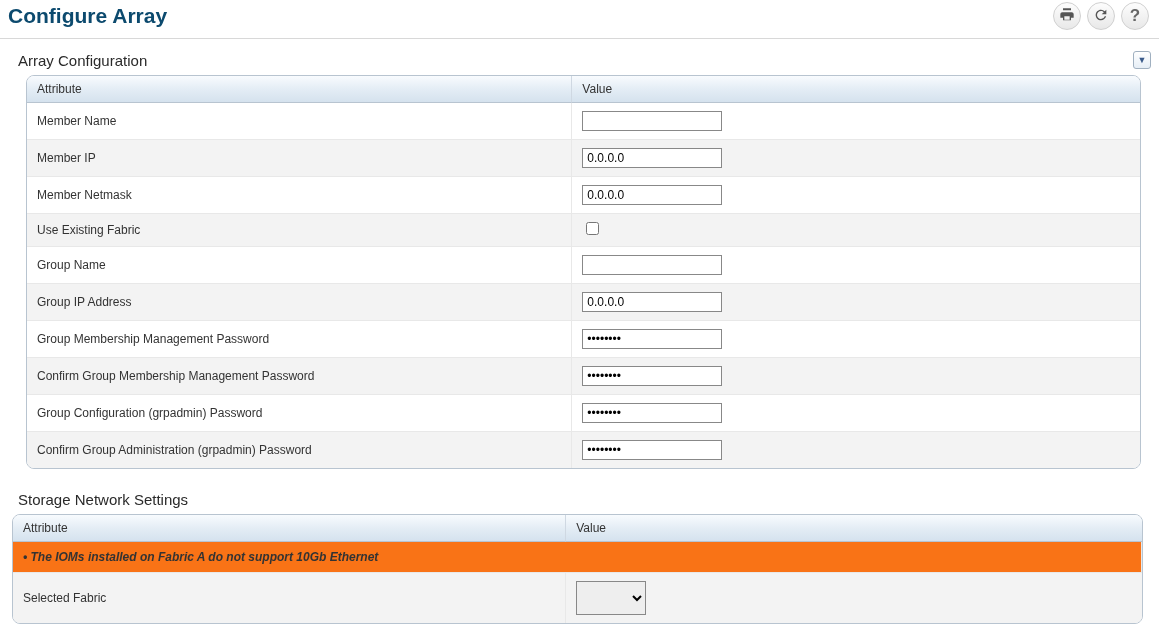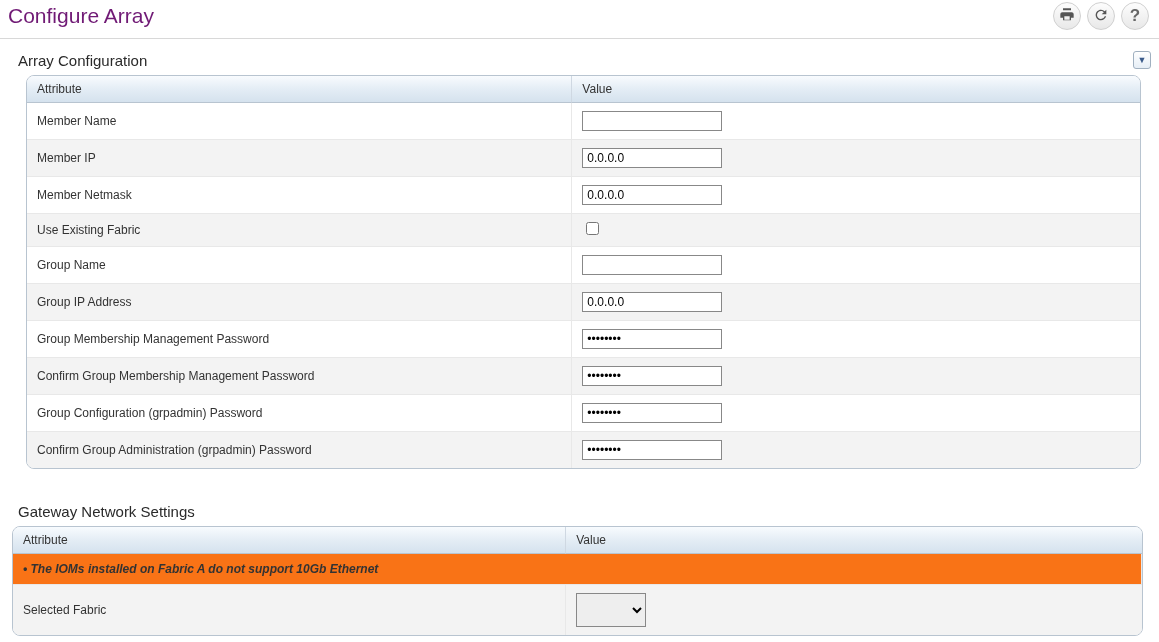--- a/index.html
+++ b/index.html
@@ -16,22 +16,22 @@
     }
     .page-header {
       display: flex;
       justify-content: space-between;
       align-items: flex-start;
       padding: 2px 10px 8px 8px;
       border-bottom: 1px solid #d8d8d8;
     }
     .page-title {
       font-size: 21px;
-      font-weight: 400;
-      color: #701a75;
+      font-weight: 700;
+      color: #0c4a6e;
       padding-top: 2px;
     }
     .toolbar {
       display: flex;
       gap: 6px;
     }
     .toolbar-btn {
       width: 28px;
       height: 28px;
       border-radius: 50%;
@@ -46,21 +46,21 @@
     }
     .toolbar-btn svg {
       width: 16px;
       height: 16px;
       fill: #555;
     }
     .content {
       padding: 12px 8px 0 8px;
     }
     .section {
-      margin-bottom: 34px;
+      margin-bottom: 22px;
     }
     .section-header {
       display: flex;
       justify-content: space-between;
       align-items: flex-end;
       padding: 0 0 6px 10px;
     }
     .section-title {
       font-size: 15px;
       font-weight: 400;
@@ -236,21 +236,21 @@
         <tr>
           <td>Confirm Group Administration (grpadmin) Password</td>
           <td><input type="password" value="••••••••" style=""></td>
         </tr>
       </tbody>
     </table>
   </div>
 
   <div class="section">
     <div class="section-header">
-      <div class="section-title">Gateway Network Settings</div>
+      <div class="section-title">Storage Network Settings</div>
     </div>
     <table class="config-table full">
       <thead>
         <tr>
           <th>Attribute</th>
           <th>Value</th>
         </tr>
       </thead>
       <tbody>
         <tr class="note-row">

